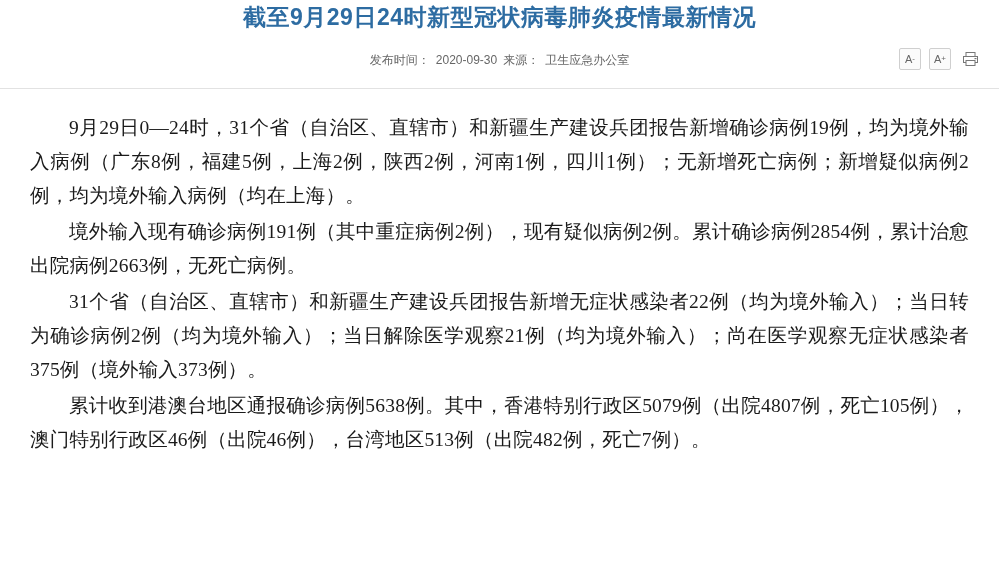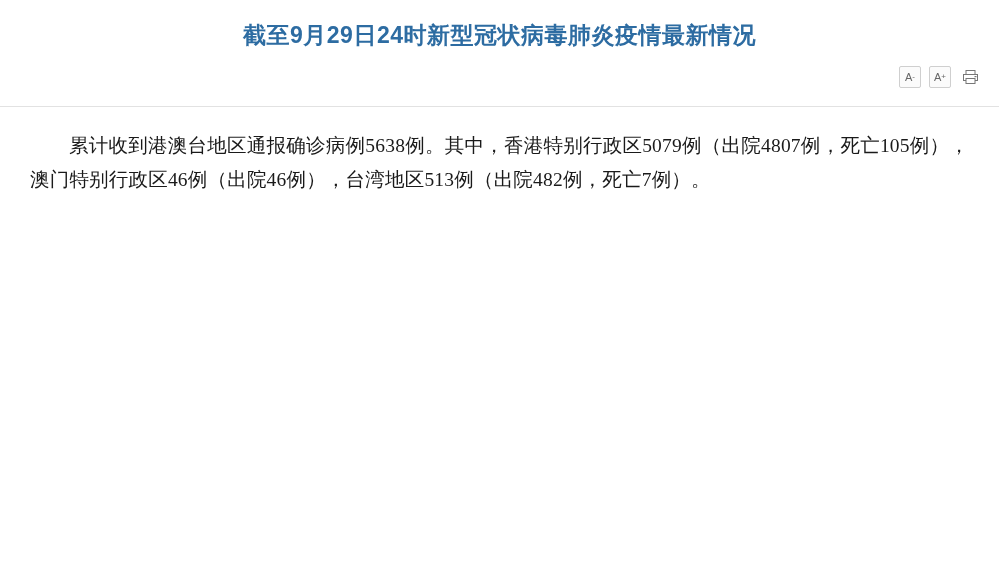--- a/index.html
+++ b/index.html
@@ -14,21 +14,20 @@
     overflow: hidden;
   }
   .page {
     position: relative;
     width: 999px;
     height: 576px;
     background: #ffffff;
     box-sizing: border-box;
   }
   .header {
-    padding-top: 18px;
   }
   .title {
     text-align: center;
     font-family: "Liberation Sans", "DejaVu Sans", sans-serif;
     font-size: 23px;
     font-weight: bold;
     color: #2d6ca2;
     letter-spacing: 0.5px;
     line-height: 34px;
   }
@@ -107,20 +106,23 @@
 </head>
 <body>
 
 <div class="page">
 
   <div class="header">
 
     <div class="title">截至9月29日24时新型冠状病毒肺炎疫情最新情况</div>
 
     <div class="meta-row">
+      <div class="meta-center">
+        <span class="meta-label">发布时间：</span><span class="meta-value">2020-09-30</span><span class="meta-label">来源：</span><span class="meta-value">卫生应急办公室</span>
+      </div>
 
       <div class="tools">
         <div class="tool-btn">
           <span>A</span>
             <sup>-</sup>
         </div>
         <div class="tool-btn">
           <span>A</span>
             <sup>+</sup>
         </div>
@@ -132,16 +134,19 @@
             <rect x="12.5" y="7" width="2" height="1.2" fill="#777"></rect>
           </svg>
         </div>
       </div>
     </div>
 
     <div class="divider"></div>
   </div>
 
   <div class="article">
+    <p>9月29日0—24时，31个省（自治区、直辖市）和新疆生产建设兵团报告新增确诊病例19例，均为境外输入病例（广东8例，福建5例，上海2例，陕西2例，河南1例，四川1例）；无新增死亡病例；新增疑似病例2例，均为境外输入病例（均在上海）。</p>
+    <p>境外输入现有确诊病例191例（其中重症病例2例），现有疑似病例2例。累计确诊病例2854例，累计治愈出院病例2663例，无死亡病例。</p>
+    <p>31个省（自治区、直辖市）和新疆生产建设兵团报告新增无症状感染者22例（均为境外输入）；当日转为确诊病例2例（均为境外输入）；当日解除医学观察21例（均为境外输入）；尚在医学观察无症状感染者375例（境外输入373例）。</p>
     <p>累计收到港澳台地区通报确诊病例5638例。其中，香港特别行政区5079例（出院4807例，死亡105例），澳门特别行政区46例（出院46例），台湾地区513例（出院482例，死亡7例）。</p>
   </div>
 
 </div>
 
 </body></html>

